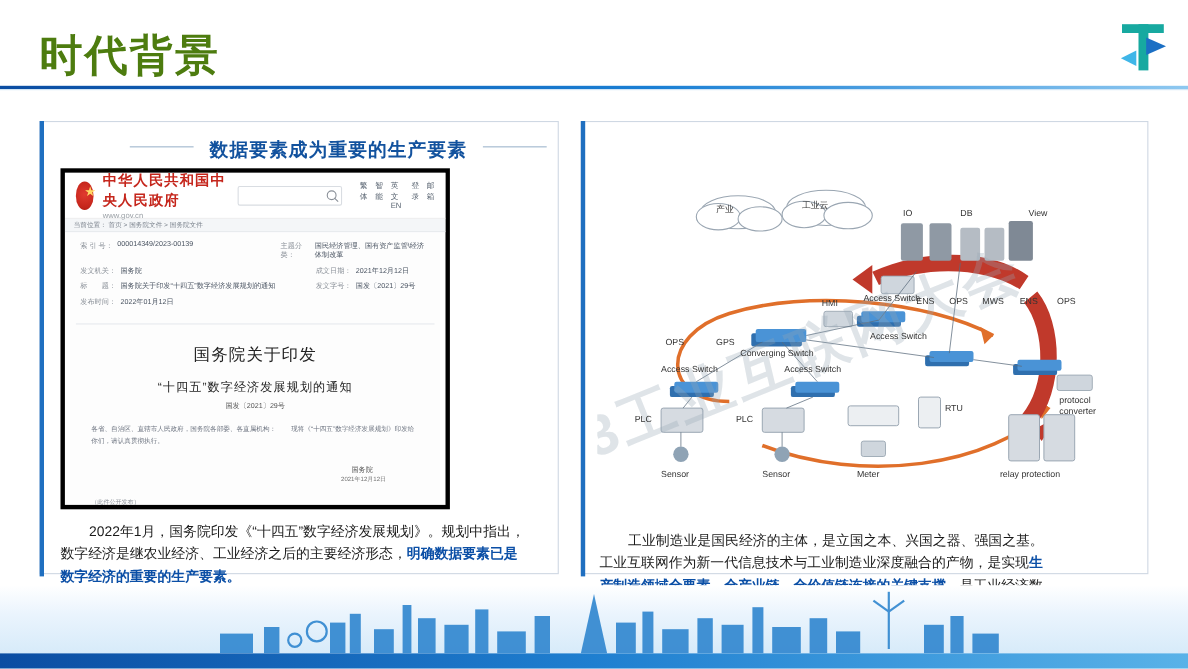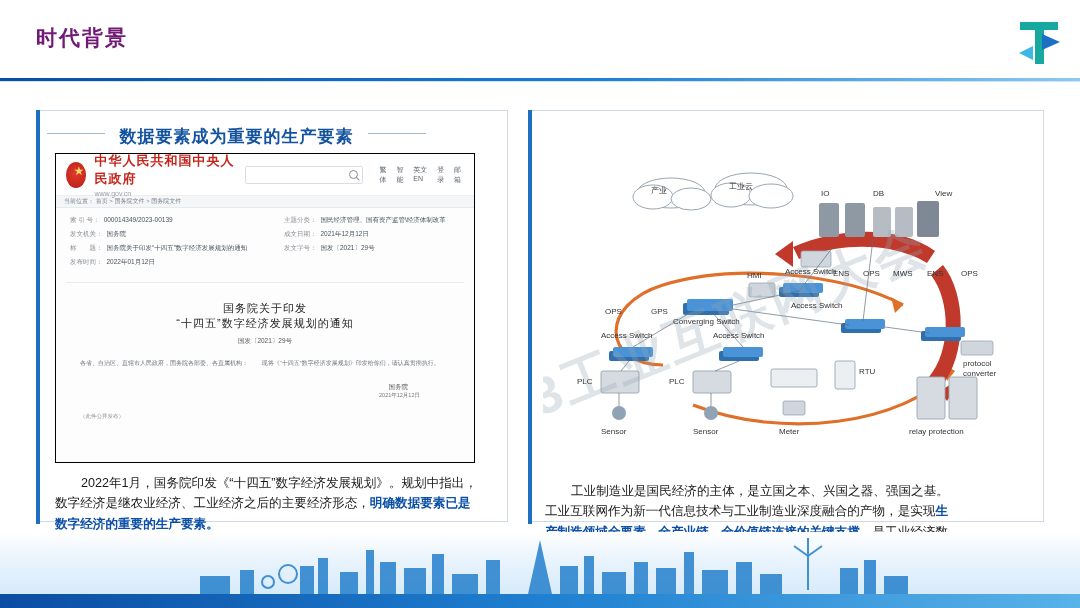--- a/index.html
+++ b/index.html
@@ -8,21 +8,21 @@
     width:1080px; height:608px;
     font-family:"Liberation Sans", sans-serif;
     background:#ffffff;
     position:relative;
     overflow:hidden;
   }
 
   
   .slide-title {
     position:absolute; left:36px; top:24px;
-    font-size:21px; font-weight:bold; color:#701a75;
+    font-size:39px; font-weight:bold; color:#4d7c0f;
     letter-spacing:2px;
   }
   .title-underline {
     position:absolute; left:0; top:78px; width:1080px; height:3px;
     background:linear-gradient(to right,#0b4da2 0%, #1a7fd4 55%, #8ec8f0 100%);
   }
   .title-underline2 {
     position:absolute; left:0; top:81px; width:1080px; height:1px;
     background:#cfe4f6;
   }
@@ -68,35 +68,36 @@
   .panel-right { left:528px; width:516px; }
 
   .panel-accent {
     position:absolute; left:-1px; top:-1px; width:4px; height:414px;
     background:#1f6fc0;
   }
   .panel-accent.right { background:#1f6fc0; }
 
   .panel-head {
     position:absolute; top:14px; left:0; width:100%;
-    text-align:left;
+    text-align:right;
+    padding-left:40px;
   }
   .panel-head .hl {
     display:inline-block; vertical-align:middle;
     width:58px; height:1px; background:#9fb6cc; margin:0 10px 6px 10px;
   }
   .panel-head .ht {
     display:inline-block; vertical-align:middle;
     font-size:17px; font-weight:bold; color:#12529e; letter-spacing:1px;
   }
 
   
   .gov-shot {
-    position:absolute; left:18px; top:42px; width:420px; height:310px;
-    border:1px solid #000000; background:#fdfdfd;
+    position:absolute; left:18px; top:42px; width:354px; height:310px;
+    border:4px solid #000000; background:#fdfdfd;
     overflow:hidden;
   }
   .gov-top {
     height:42px; background:#ffffff; border-bottom:1px solid #eee;
     display:flex; align-items:center; padding:0 10px; gap:8px;
   }
   .gov-emblem {
     width:26px;height:26px;border-radius:50%;
     background:radial-gradient(circle at 50% 45%, #e03a2f 0%, #c5261c 70%, #a81a12 100%);
     position:relative;
@@ -129,21 +130,21 @@
   .gov-meta {
     padding:8px 14px 6px 14px; font-size:6.5px; color:#6a7280;
   }
   .gov-meta-row { display:flex; gap:14px; margin-bottom:5px; }
   .gov-meta-cell { display:flex; gap:4px; }
   .gov-meta-k { color:#8a9098; }
   .gov-meta-v { color:#4a5462; }
   .gov-hr { height:1px; background:#e7eaee; margin:4px 10px 0 10px;}
 
   .doc-body { padding:18px 24px 0 24px; text-align:center; }
-  .doc-t1 { font-size:11px; color:#222; letter-spacing:1px; margin-bottom:0;}
+  .doc-t1 { font-size:15px; color:#222; letter-spacing:1px; margin-bottom:12px;}
   .doc-t2 { font-size:11px; color:#222; letter-spacing:1px;}
   .doc-t3 { font-size:6.5px; color:#555; margin-top:6px;}
   .doc-para {
     margin-top:12px; text-align:left; font-size:6px; color:#6d7480; line-height:1.9;
   }
   .doc-sign { margin-top:14px; text-align:right; padding-right:42px; font-size:6.5px; color:#555;}
   .doc-sign2 { text-align:right; padding-right:30px; font-size:5.5px; color:#777;}
   .doc-foot { margin-top:14px; text-align:left; font-size:5.5px; color:#8a9098;}
 
   

